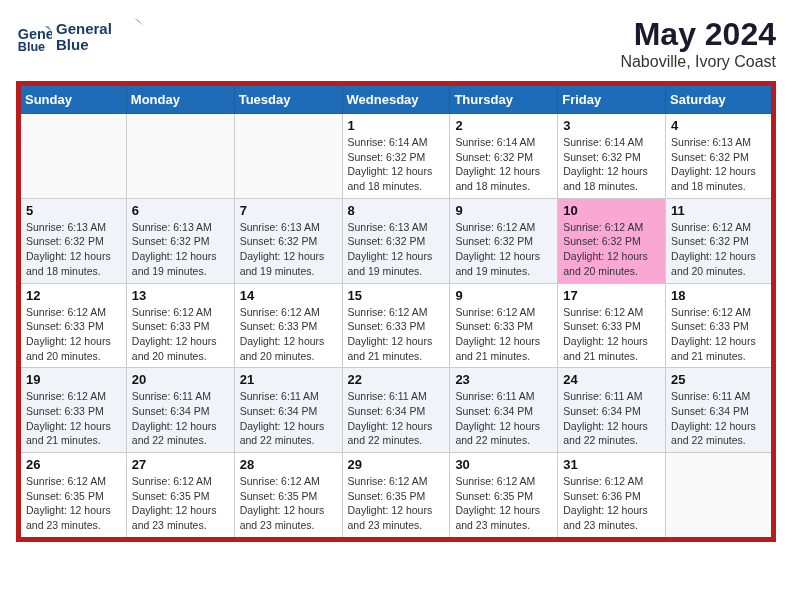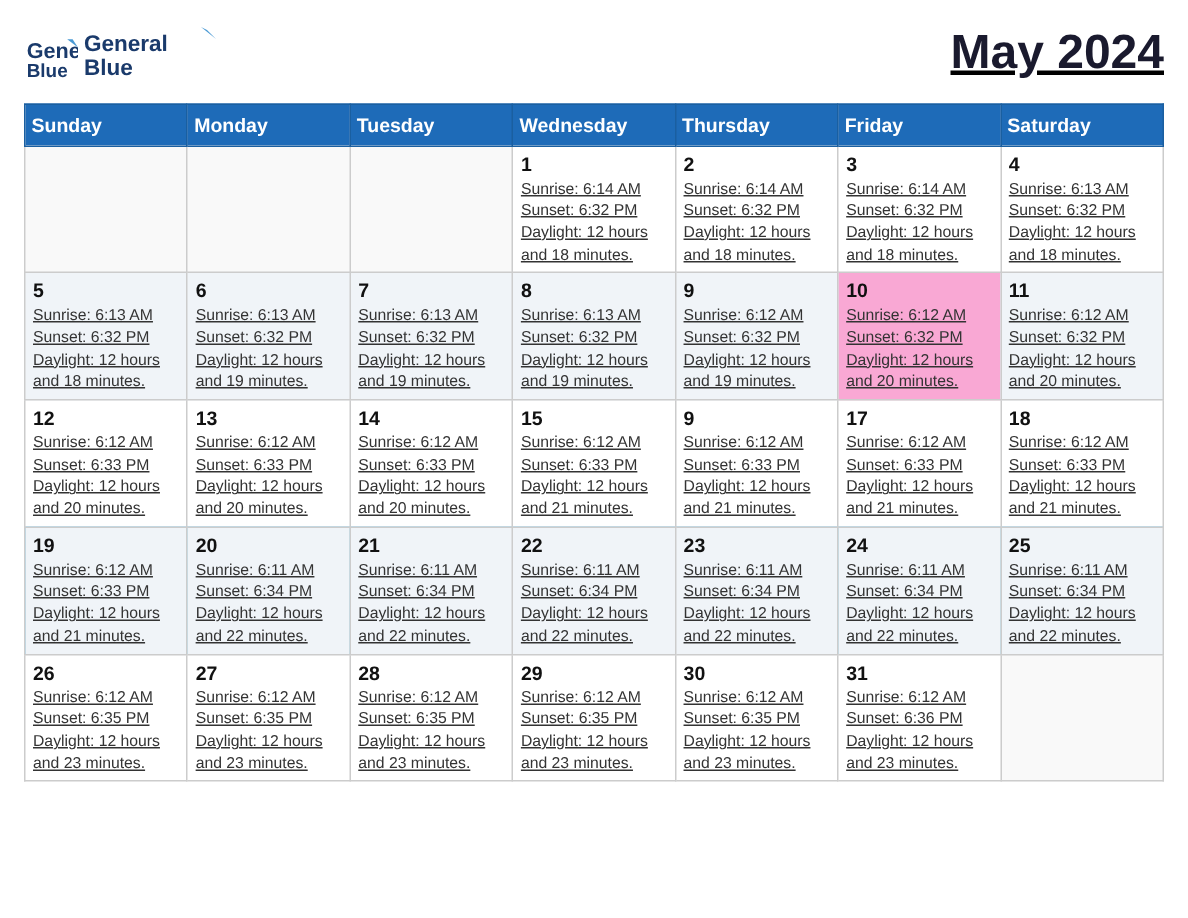--- a/index.html
+++ b/index.html
@@ -20,35 +20,34 @@
       display: flex;
       align-items: center;
       gap: 4px;
     }
     .logo-icon {
       width: 36px;
       height: 36px;
     }
     .title-block {
       text-align: right;
-      text-decoration: underline;
     }
     .title-block .month-year {
       font-size: 32px;
       font-weight: bold;
       color: #1a1a2e;
     }
     .title-block .location {
       font-size: 16px;
       color: #333;
     }
     .calendar {
       width: 100%;
       border-collapse: collapse;
-      border: 1px solid #b91c1c;
+      border: 5px solid #b91c1c;
     }
     .calendar th {
       background-color: #1e6bb8;
       color: #fff;
       font-size: 13px;
       font-weight: bold;
       padding: 6px 4px;
       text-align: left;
       border: 1px solid #1a5fa0;
     }
@@ -72,21 +71,20 @@
       font-size: 13px;
       font-weight: bold;
       color: #111;
       display: block;
       margin-bottom: 2px;
     }
     .day-info {
       font-size: 10.5px;
       line-height: 1.4;
       color: #333;
-      text-decoration: underline;
     }
   </style>
 </head>
 <body>
 
 <div class="header">
   <div class="logo">
     <svg class="logo-icon" viewBox="0 0 40 40" xmlns="http://www.w3.org/2000/svg">
       <text x="2" y="22" font-size="16" font-weight="bold" fill="#1a3a6b">General</text>
       <text x="2" y="36" font-size="14" font-weight="bold" fill="#1a3a6b">Blue</text>
@@ -97,20 +95,21 @@
         <svg width="90" height="38" viewBox="0 0 90 38">
           <text x="0" y="18" font-size="15" font-weight="bold" fill="#1a3a6b" font-family="Arial">General</text>
           <polygon points="78,2 88,10 82,4" fill="#4a9ad4"></polygon>
           <text x="0" y="34" font-size="15" font-weight="bold" fill="#1a3a6b" font-family="Arial">Blue</text>
         </svg>
       </div>
     </div>
   </div>
   <div class="title-block">
     <div class="month-year">May 2024</div>
+    <div class="location">Naboville, Ivory Coast</div>
   </div>
 </div>
 
 <table class="calendar">
   <thead>
     <tr>
     <th>Sunday</th>
         <th>Monday</th>
         <th>Tuesday</th>
         <th>Wednesday</th>

